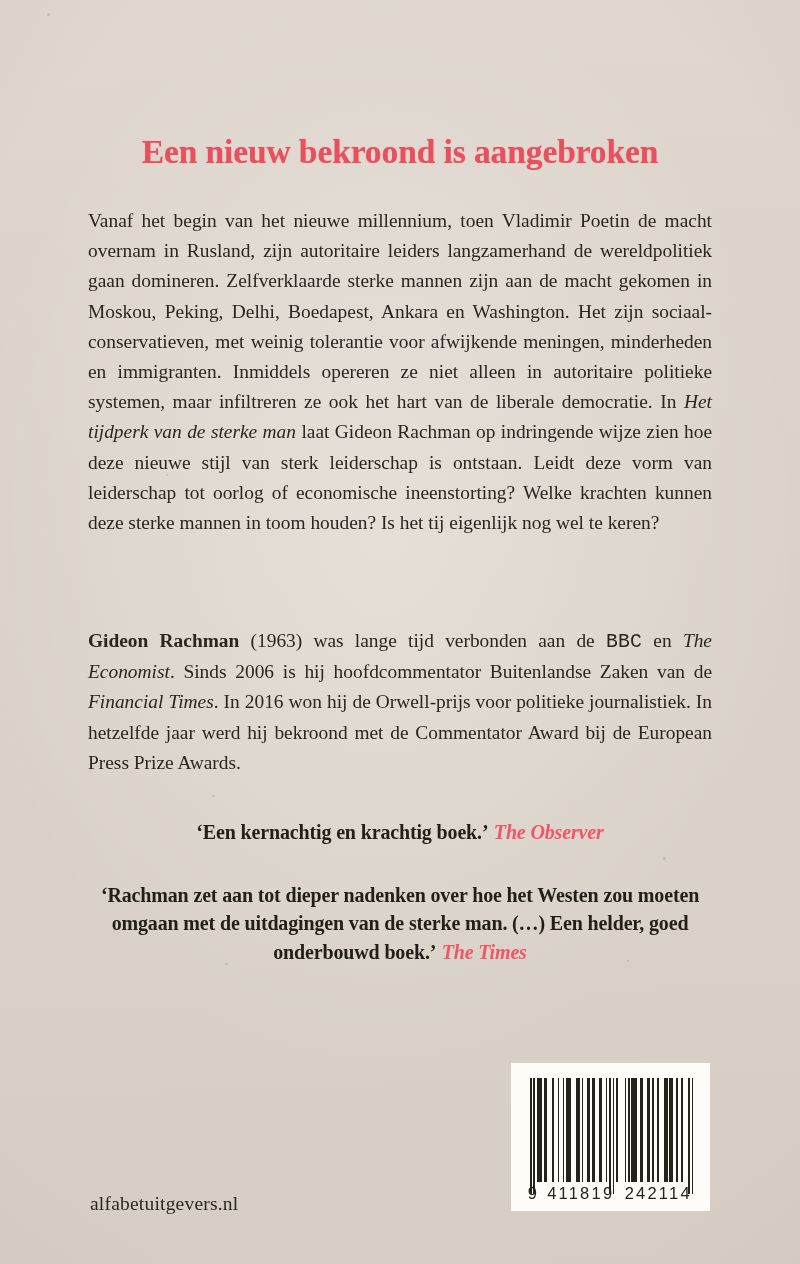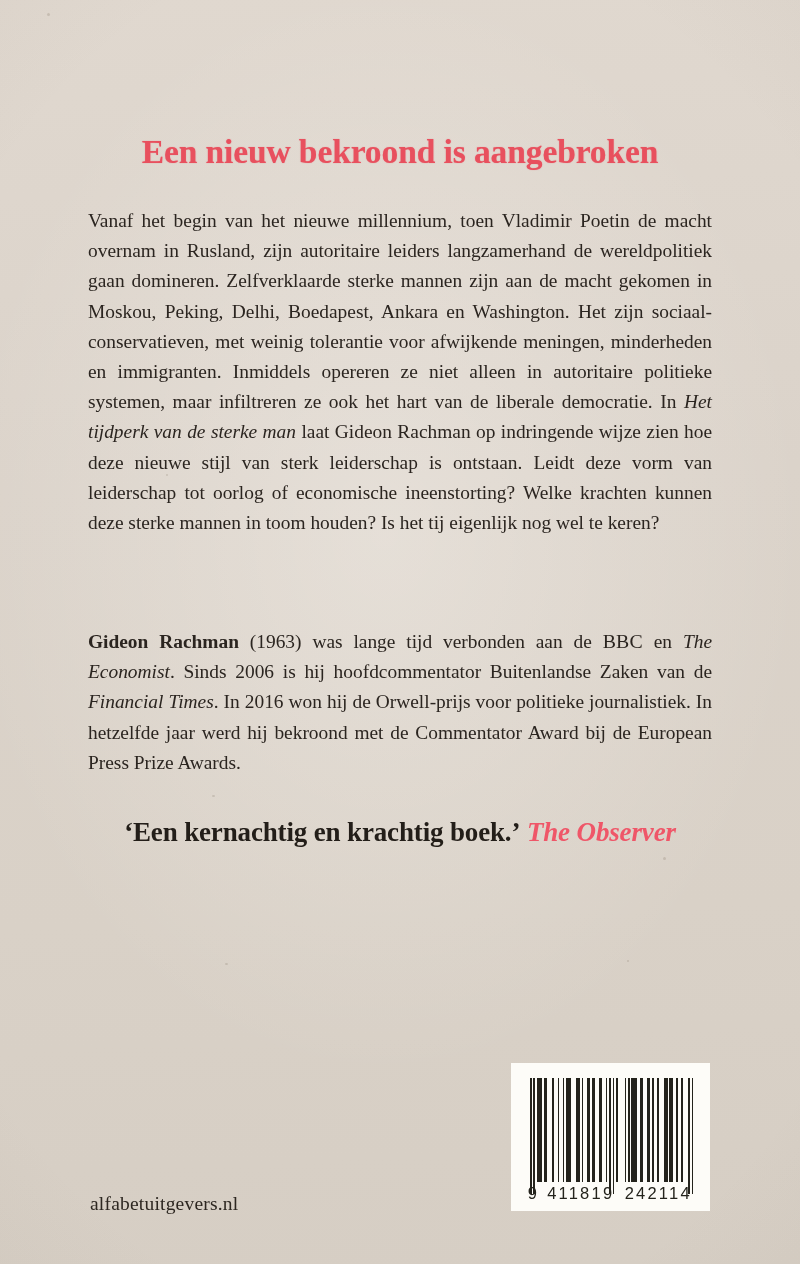--- a/index.html
+++ b/index.html
@@ -92,34 +92,35 @@
     color: #2b2520;
     font-size: 19.4px;
     line-height: 30.2px;
   }
   .bio .name { font-weight: bold; }
   .bio em { font-style: italic; }
   .bio .smallcaps {
     font-variant: small-caps;
     font-size: 1.02em;
     letter-spacing: 0.2px;
+    font-family: Liberation Mono, monospace;
   }
 
   
   .quotes {
     position: absolute;
     left: -2px;
     top: 818px;
     width: 628px;
   }
   .quote {
     text-align: center;
     color: #231e19;
     font-weight: bold;
-    font-size: 27px;
+    font-size: 20px;
     line-height: 28.5px;
     letter-spacing: -0.15px;
   }
   .quote .src {
     color: #ef5668;
     font-style: italic;
     font-weight: bold;
     padding-left: 2px;
   }
   .quote-observer { margin: 0 0 34px 0; }
@@ -210,20 +211,21 @@
     <h1 class="headline">Een nieuw bekroond is aangebroken</h1>
 
     <p class="blurb"><span>Vanaf het begin van het nieuwe millennium, toen Vladimir Poetin de macht overnam in Rusland, zijn autoritaire leiders langzamerhand de wereldpolitiek gaan domineren. Zelfverklaarde sterke mannen zijn aan de macht gekomen in Moskou, Peking, Delhi, Boedapest, Ankara en Washington. Het zijn sociaal-conservatieven, met weinig tolerantie voor afwijkende meningen, minderheden en immigranten. Inmiddels opereren ze niet alleen in autoritaire politieke systemen, maar infiltreren ze ook het hart van de liberale democratie. In </span><em>Het tijdperk van de sterke man</em><span> laat Gideon Rachman op indringende wijze zien hoe deze nieuwe stijl van sterk leiderschap is ontstaan. Leidt deze vorm van leiderschap tot oorlog of economische ineenstorting? Welke krachten kunnen deze sterke mannen in toom houden? Is het tij eigenlijk nog wel te keren?</span></p>
 
     <p class="bio"><span class="name">Gideon Rachman</span><span> (1963) was lange tijd verbonden aan de </span><span class="smallcaps">BBC</span><span> en </span><em>The Economist</em><span>. Sinds 2006 is hij hoofdcommentator Buitenlandse Zaken van de </span><em>Financial Times</em><span>. In 2016 won hij de Orwell-prijs voor politieke journalistiek. In hetzelfde jaar werd hij bekroond met de Commentator Award bij de European Press Prize Awards.</span></p>
 
     <div class="quotes">
 
       <div class="quote quote-observer"><span>‘Een kernachtig en krachtig boek.’</span> <span class="src">The Observer</span></div>
 
+      <div class="quote quote-times"><span>‘Rachman zet aan tot dieper nadenken over hoe het Westen zou moeten omgaan met de uitdagingen van de sterke man. (…) Een helder, goed onderbouwd boek.’</span> <span class="src">The Times</span></div>
 
 
     </div>
   </div>
 
   <div class="barcode-box">
     <div class="barcode-inner">
       <div class="barcode-bars" id="barcode-bars">
           <i class="tall" style="width:1.726px"></i>
           <i class="gap" style="width:1.726px"></i>

